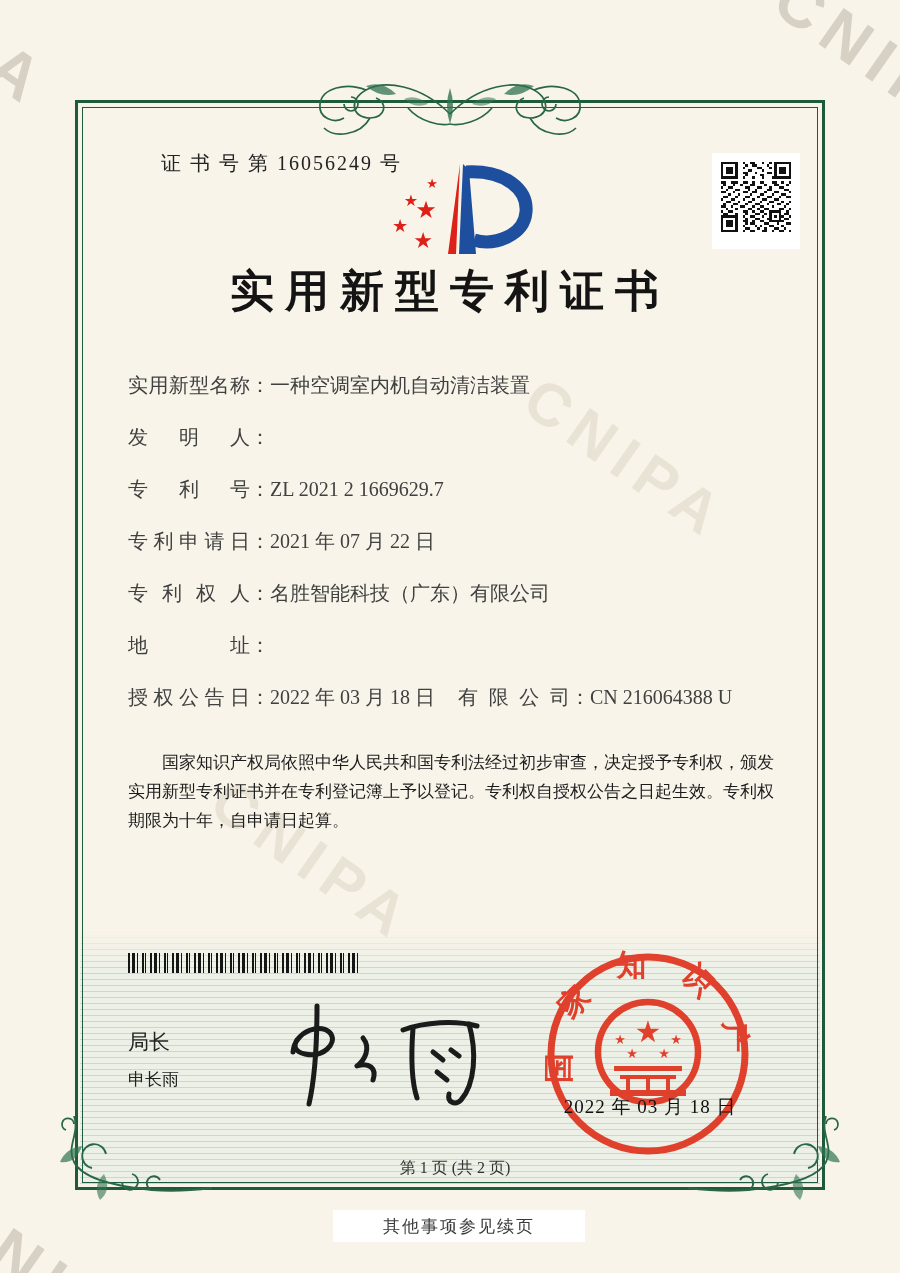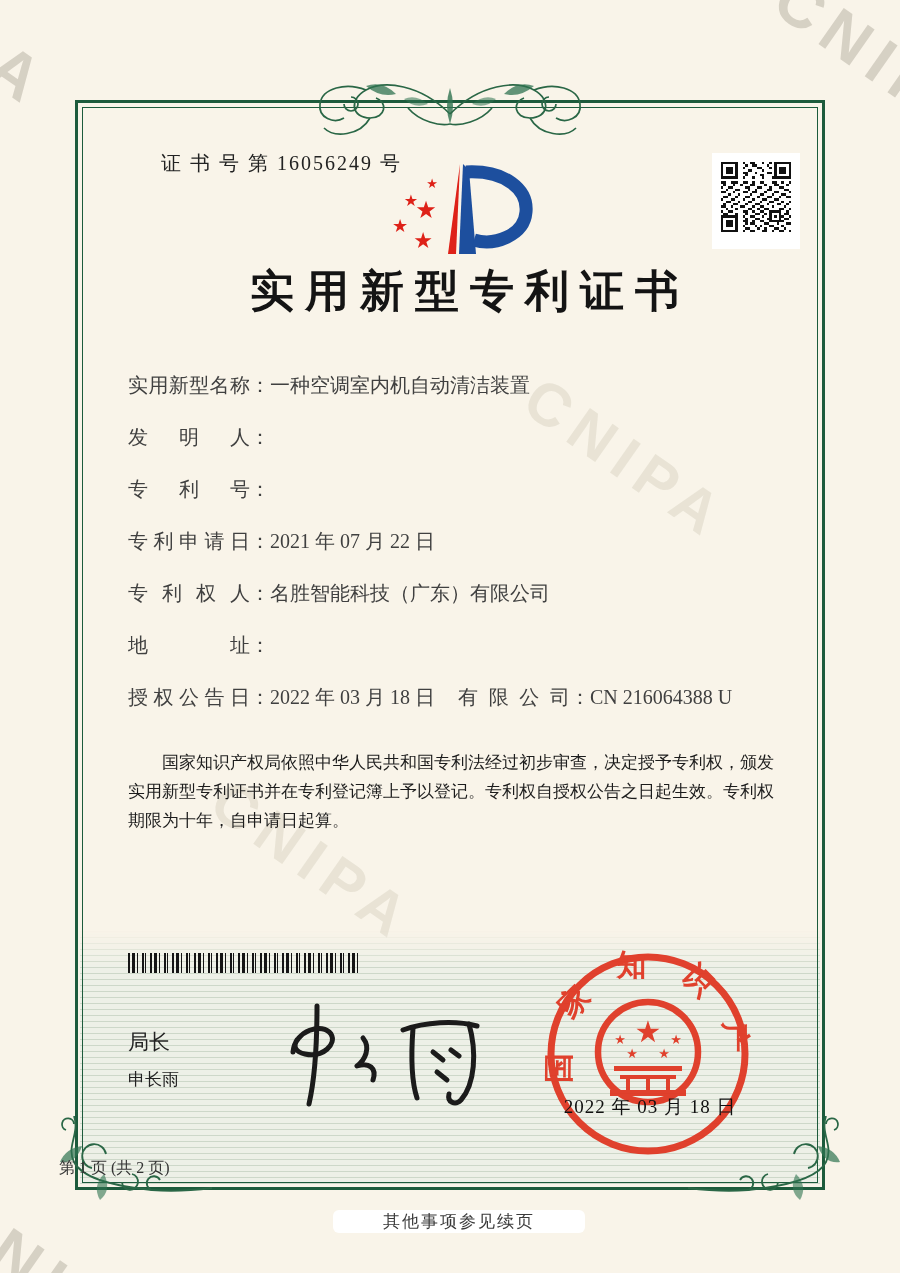--- a/index.html
+++ b/index.html
@@ -24,21 +24,21 @@
   #frame-inner{position:absolute;left:4px;top:4px;right:4px;bottom:4px;border:1px solid #1d5b3c;}
 
   .orn{position:absolute;z-index:3;}
 
   
   #cert-no{position:absolute;left:128px;top:150px;font-size:20px;letter-spacing:2px;z-index:4;margin-left:33px;}
   #logo{position:absolute;left:366px;top:146px;z-index:4;}
   #qr-box{position:absolute;left:712px;top:153px;width:88px;height:96px;background:#fff;z-index:4;
           display:flex;justify-content:center;padding-top:9px;box-sizing:border-box;}
   #title{position:absolute;left:75px;top:262px;width:750px;text-align:center;font-size:44px;font-weight:bold;
-         letter-spacing:11px;color:#141414;z-index:4;padding-left:20px;}
+         letter-spacing:11px;color:#141414;z-index:4;}
 
   
   #fields{position:absolute;left:128px;top:372px;width:648px;font-size:20px;z-index:4;color:#404040;}
   .field-row{display:flex;margin-bottom:25px;line-height:27px;}
   .flabel{display:inline-block;width:122px;text-align:justify;text-align-last:justify;white-space:nowrap;flex:0 0 auto;}
   .fcolon{flex:0 0 auto;}
   .fvalue{flex:1 1 auto;}
   .pair1{display:flex;width:330px;flex:0 0 auto;}
   .pair2{display:flex;flex:1 1 auto;}
   .pair2 .flabel{width:112px;}
@@ -61,23 +61,23 @@
   #director-title{position:absolute;left:128px;top:1028px;font-size:21px;z-index:4;}
   #director-name{position:absolute;left:128px;top:1068px;font-size:17px;z-index:4;}
   #signature{position:absolute;left:265px;top:1000px;z-index:5;}
 
   
   #seal{position:absolute;left:542px;top:948px;z-index:5;opacity:0.93;}
   #seal-date{position:absolute;left:552px;top:1094px;width:196px;text-align:center;font-size:19px;
              color:#111;letter-spacing:1px;z-index:6;}
 
   
-  #page-info{position:absolute;left:59px;top:1158px;width:750px;font-size:16px;color:#333;z-index:4;}
-  #note-strip{position:absolute;left:333px;top:1210px;width:252px;height:23px;background:#ffffff;z-index:4;
-              display:flex;align-items:center;justify-content:center;font-size:17px;color:#3a3a3a;letter-spacing:2px;border-radius:6px;}
+  #page-info{position:absolute;left:80px;top:1158px;width:750px;text-align:center;font-size:16px;color:#333;z-index:4;}
+  #note-strip{position:absolute;left:333px;top:1210px;width:252px;height:32px;background:#ffffff;z-index:4;
+              display:flex;align-items:center;justify-content:center;font-size:17px;color:#3a3a3a;letter-spacing:2px;}
 </style>
 </head>
 <body>
 
 <div id="page">
 
   <div class="wm margin" style="left:-140px;top:-75px;">CNIPA</div>
   <div class="wm margin" style="left:800px;top:-35px;">CNIPA</div>
   <div class="wm margin" style="left:-175px;top:555px;">CNIPA</div>
   <div class="wm margin" style="left:-30px;top:1185px;">CNIPA</div>
@@ -179,20 +179,21 @@
         <span class="fcolon">：</span>
       <span class="fvalue">一种空调室内机自动清洁装置</span>
     </div>
     <div class="field-row">
       <span class="flabel">发明人</span>
         <span class="fcolon">：</span>
     </div>
     <div class="field-row">
       <span class="flabel">专利号</span>
         <span class="fcolon">：</span>
+      <span class="fvalue">ZL 2021 2 1669629.7</span>
     </div>
     <div class="field-row">
       <span class="flabel">专利申请日</span>
         <span class="fcolon">：</span>
       <span class="fvalue">2021 年 07 月 22 日</span>
     </div>
     <div class="field-row">
       <span class="flabel">专利权人</span>
         <span class="fcolon">：</span>
       <span class="fvalue">名胜智能科技（广东）有限公司</span>

